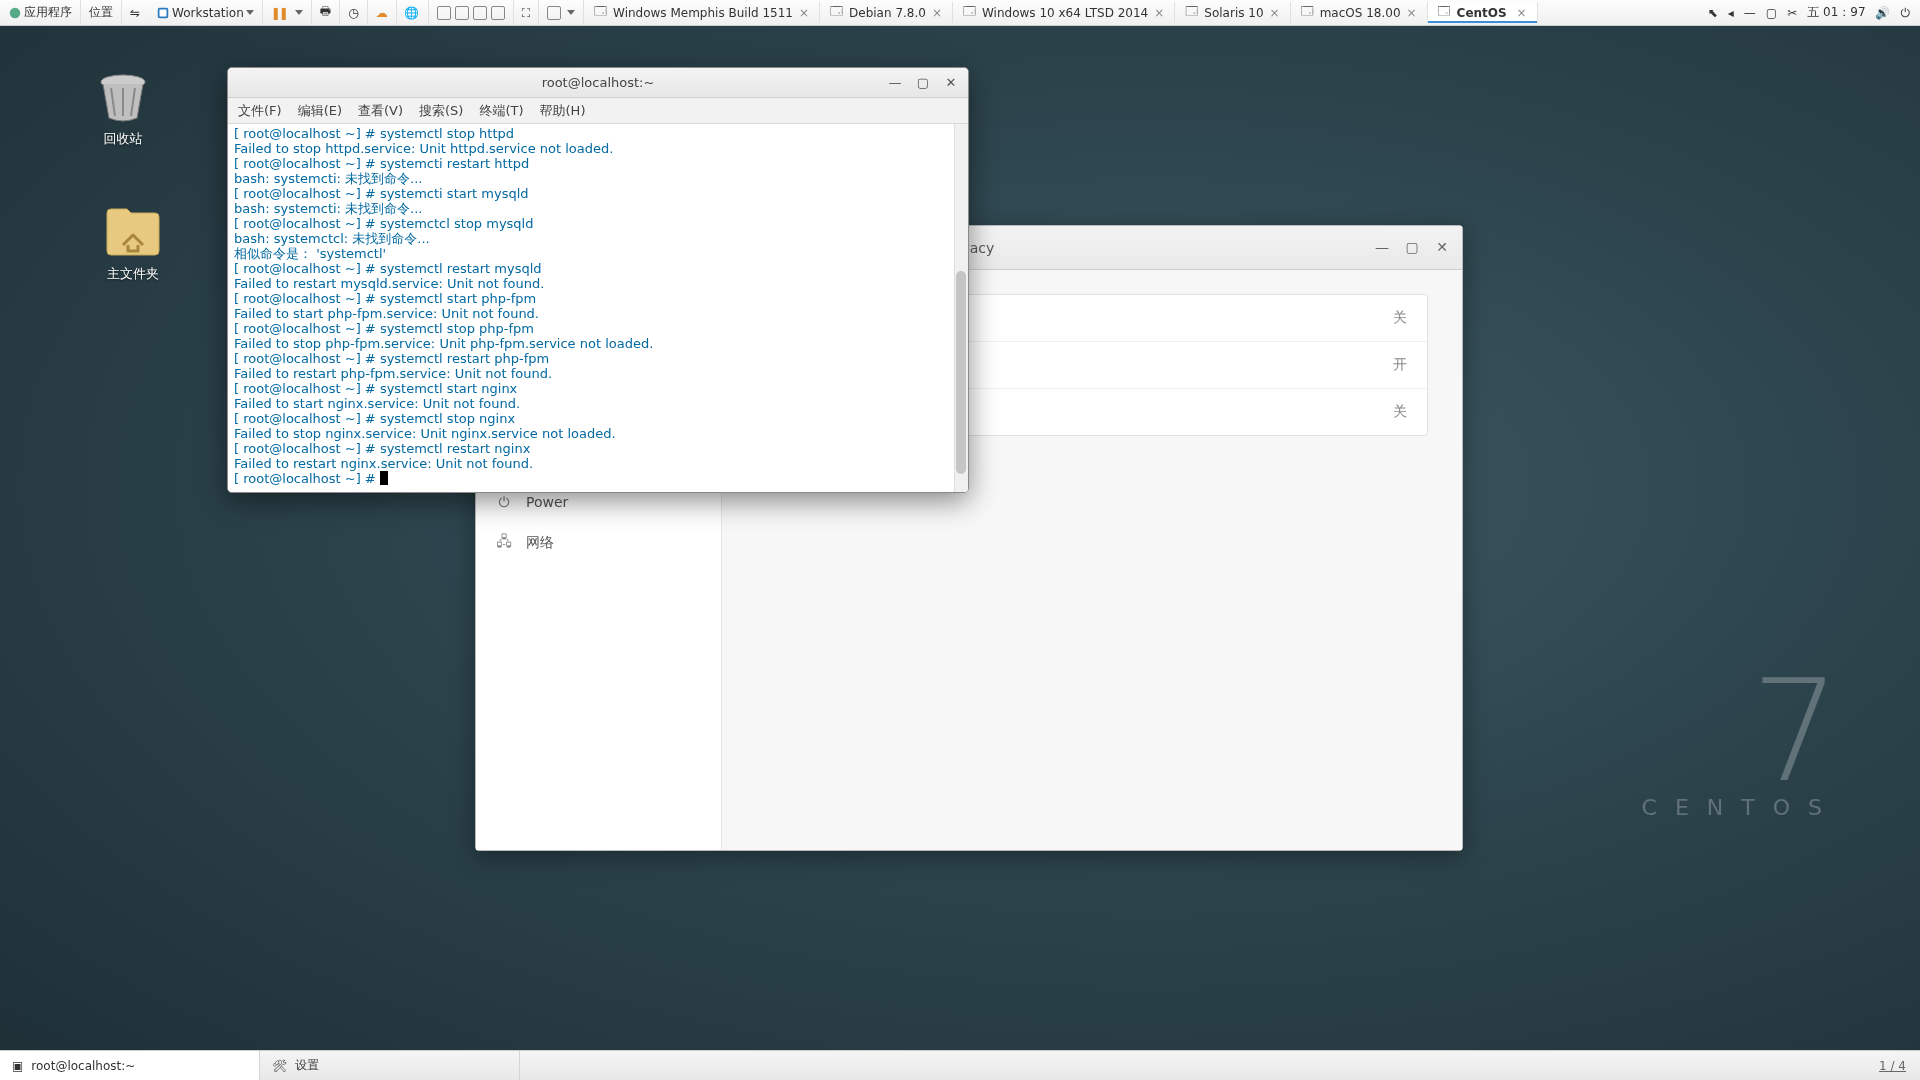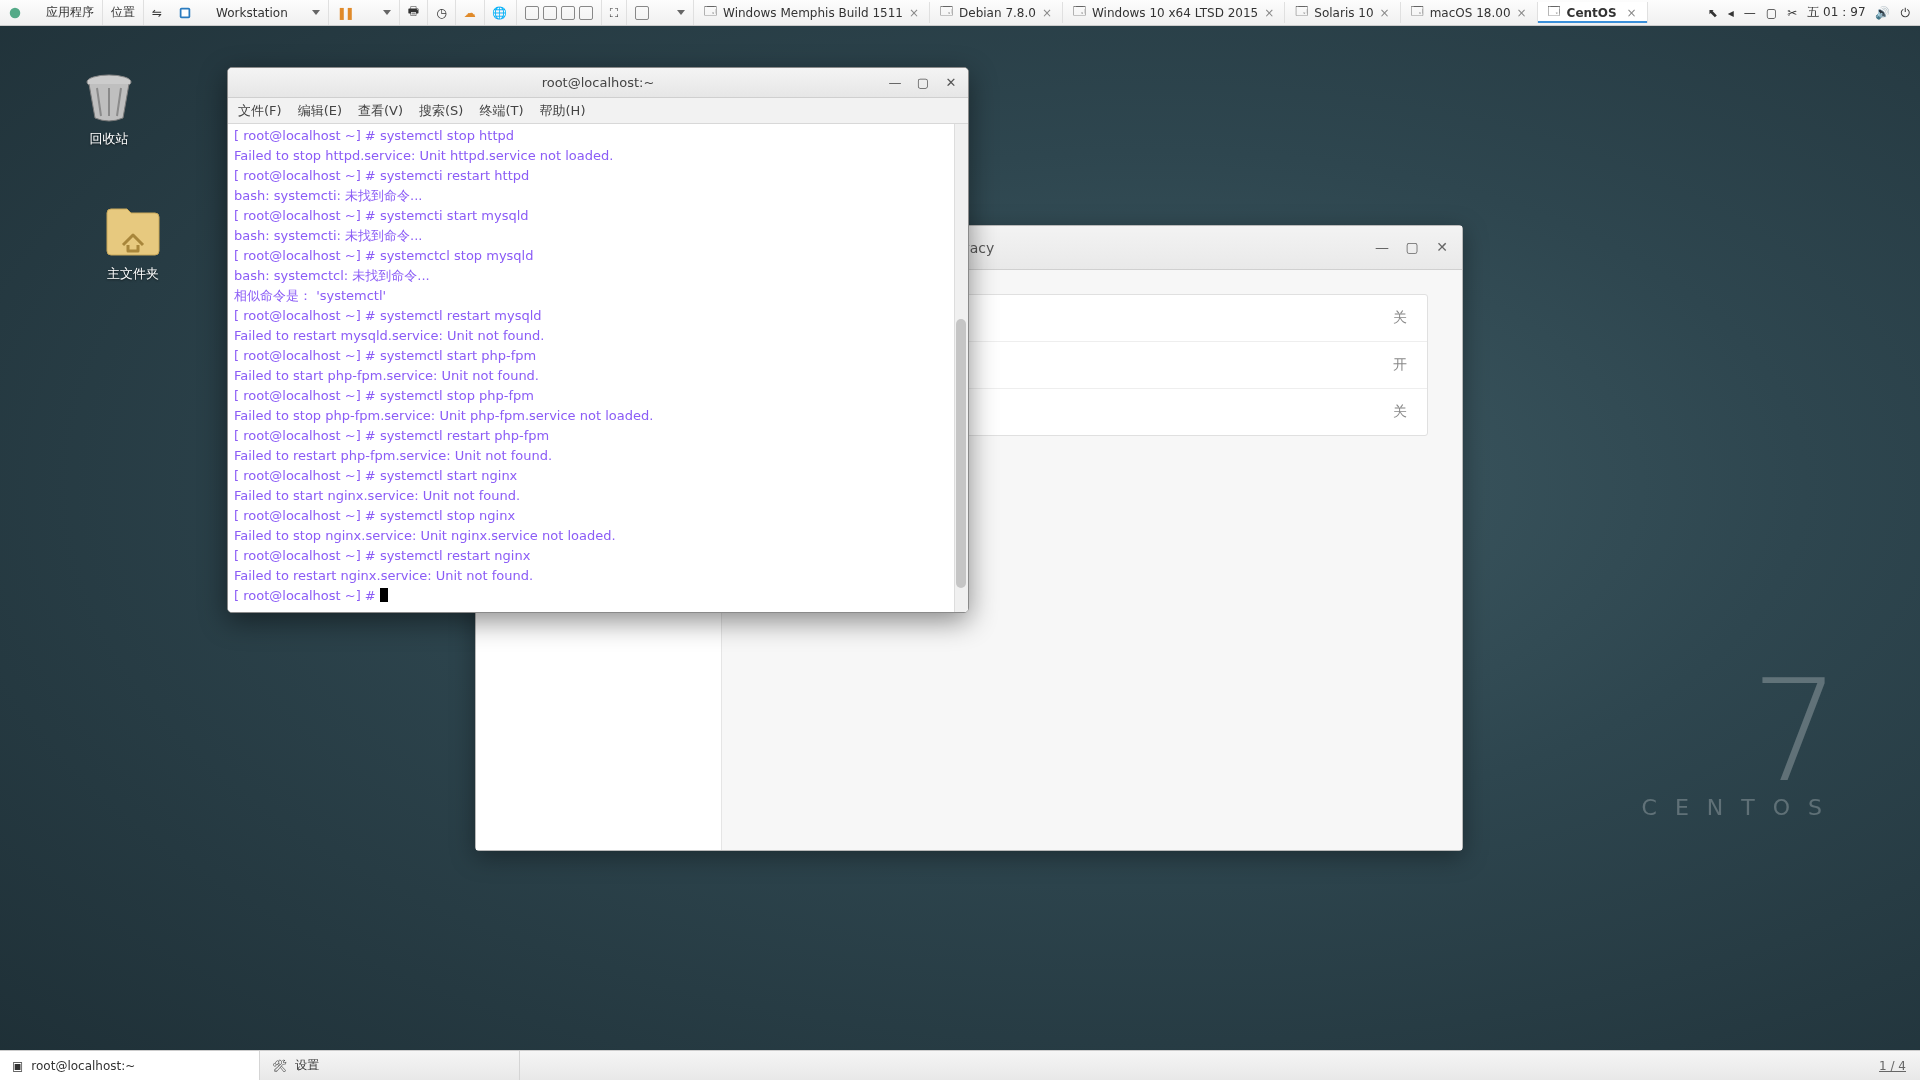--- a/index.html
+++ b/index.html
@@ -1,21 +1,21 @@
 <!DOCTYPE html>
 <html><head>
 <meta charset="utf-8">
 <style>
 * { margin: 0; padding: 0; box-sizing: border-box; font-family: "DejaVu Sans", Arial, sans-serif; }
 html, body { width: 1920px; height: 1080px; overflow: hidden; }
 body { background: radial-gradient(ellipse at 60% 45%, #3e5a63 0%, #2e464f 40%, #1e2f36 100%); position: relative; }
 
 
 .vmware-bar { position: absolute; top: 0; left: 0; right: 0; height: 26px; background: linear-gradient(#fdfdfd,#f0f0f0); border-bottom: 1px solid #ccc; display: flex; align-items: center; font-size: 12px; color: #333; }
-.vmware-bar .seg { display: flex; align-items: center; height: 100%; padding: 0 8px; border-right: 1px solid #e0e0e0; gap: 24px; }
+.vmware-bar .seg { display: flex; align-items: center; height: 100%; padding: 0 8px; border-right: 1px solid #e0e0e0; gap: 2px; }
 .vmware-bar .ico { width: 14px; height: 14px; display: inline-block; }
 .vmware-bar .tabs { display: flex; align-items: stretch; flex: 1; }
 .vmware-bar .tab { display: flex; align-items: center; gap: 6px; padding: 0 10px; border-right: 1px solid #e0e0e0; position: relative; min-width: 110px; }
 .vmware-bar .tab.active { background: #fff; box-shadow: inset 0 -2px 0 #3b8fd8; }
 .vmware-bar .tab .x { margin-left: auto; color: #888; cursor: pointer; }
 .vmware-bar .right { margin-left: auto; display: flex; align-items: center; gap: 10px; padding: 0 10px; }
 .tri-down { width: 0; height: 0; border-left: 4px solid transparent; border-right: 4px solid transparent; border-top: 5px solid #666; display: inline-block; }
 .vm-pause { color: #e08a2a; font-weight: bold; letter-spacing: -2px; }
 .sysicon { width: 14px; height: 14px; border: 1px solid #888; border-radius: 2px; }
 
@@ -45,21 +45,21 @@
 .pref-row:last-child { border-bottom: none; }
 .pref-row .val { color: #888; }
 
 
 .term-win { position: absolute; left: 227px; top: 67px; width: 742px; background: #fff; border: 1px solid #8a8a8a; border-radius: 5px; box-shadow: 0 8px 28px rgba(0,0,0,.45); overflow: hidden; }
 .term-titlebar { height: 30px; background: linear-gradient(#f4f4f4,#e6e6e6); border-bottom: 1px solid #cfcfcf; display: flex; align-items: center; justify-content: center; color: #444; font-size: 13px; position: relative; }
 .term-titlebar .wbtns { position: absolute; right: 6px; top: 4px; display: flex; gap: 6px; }
 .term-titlebar .wbtn { width: 22px; height: 20px; display: flex; align-items: center; justify-content: center; color: #555; border: 1px solid transparent; border-radius: 3px; font-size: 13px; }
 .term-menubar { height: 26px; background: #f2f2f2; border-bottom: 1px solid #d8d8d8; display: flex; align-items: center; padding: 0 10px; gap: 16px; color: #444; font-size: 13px; }
 .term-menubar span { cursor: pointer; }
-.term-body { background: #fff; padding: 2px 6px 6px 6px; font-family: "DejaVu Sans Mono", Menlo, monospace; font-size: 13px; line-height: 20px; color: #8b5cf6; white-space: pre; position: relative; }
+.term-body { background: #fff; padding: 2px 6px 6px 6px; font-family: "DejaVu Sans Mono", Menlo, monospace; font-size: 13px; line-height: 15px; color: #0369a1; white-space: pre; position: relative; }
 .term-scroll { position: absolute; right: 0; top: 0; bottom: 0; width: 14px; background: #f0f0f0; border-left: 1px solid #ddd; }
 .term-thumb { position: absolute; right: 2px; width: 10px; top: 40%; height: 55%; background: #c5c5c5; border-radius: 5px; }
 .cursor { display: inline-block; width: 8px; height: 14px; background: #000; vertical-align: -2px; }
 
 
 .taskbar { position: absolute; left: 0; right: 0; bottom: 0; height: 30px; background: linear-gradient(#f5f5f5,#e8e8e8); border-top: 1px solid #ccc; display: flex; align-items: center; font-size: 12px; color: #333; }
 .task-btn { display: flex; align-items: center; gap: 8px; padding: 0 12px; height: 100%; border-right: 1px solid #d5d5d5; min-width: 260px; }
 .task-btn.active { background: #fff; }
 .taskbar .spacer { flex: 1; }
 .taskbar .ws { padding: 0 14px; color: #666; text-decoration: underline; }
@@ -131,21 +131,21 @@
         <span>Windows Memphis Build 1511</span>
         <span class="x">×</span>
       </div>
     <div class="tab">
         <span>🗔</span>
         <span>Debian 7.8.0</span>
         <span class="x">×</span>
       </div>
     <div class="tab">
         <span>🗔</span>
-        <span>Windows 10 x64 LTSD 2015</span>
+        <span>Windows 10 x64 LTSD 2014</span>
         <span class="x">×</span>
       </div>
     <div class="tab">
         <span>🗔</span>
         <span>Solaris 10</span>
         <span class="x">×</span>
       </div>
     <div class="tab">
         <span>🗔</span>
         <span>macOS 18.00</span>
@@ -163,21 +163,21 @@
     <span>◂</span>
     <span>—</span>
     <span>▢</span>
     <span>✂</span>
     <span>五 01：97</span>
     <span>🔊</span>
     <span>⏻</span>
   </div>
 </div>
 
-<div class="desktop-icon" style="left:64px; top:70px">
+<div class="desktop-icon" style="left:78px; top:70px">
   <div class="glyph trash">
     <svg viewBox="0 0 64 54">
         <ellipse cx="32" cy="12" rx="22" ry="7" fill="#ccc" stroke="#888"></ellipse>
         <path d="M12 14 L18 48 Q32 54 46 48 L52 14" fill="#bfbfbf" stroke="#7a7a7a"></path>
         <path d="M20 18 L24 46 M32 18 L32 46 M44 18 L40 46" stroke="#8a8a8a" stroke-width="2" fill="none"></path>
       </svg>
   </div>
   <div>回收站</div>
 </div>
 <div class="desktop-icon" style="left:88px; top:205px">

